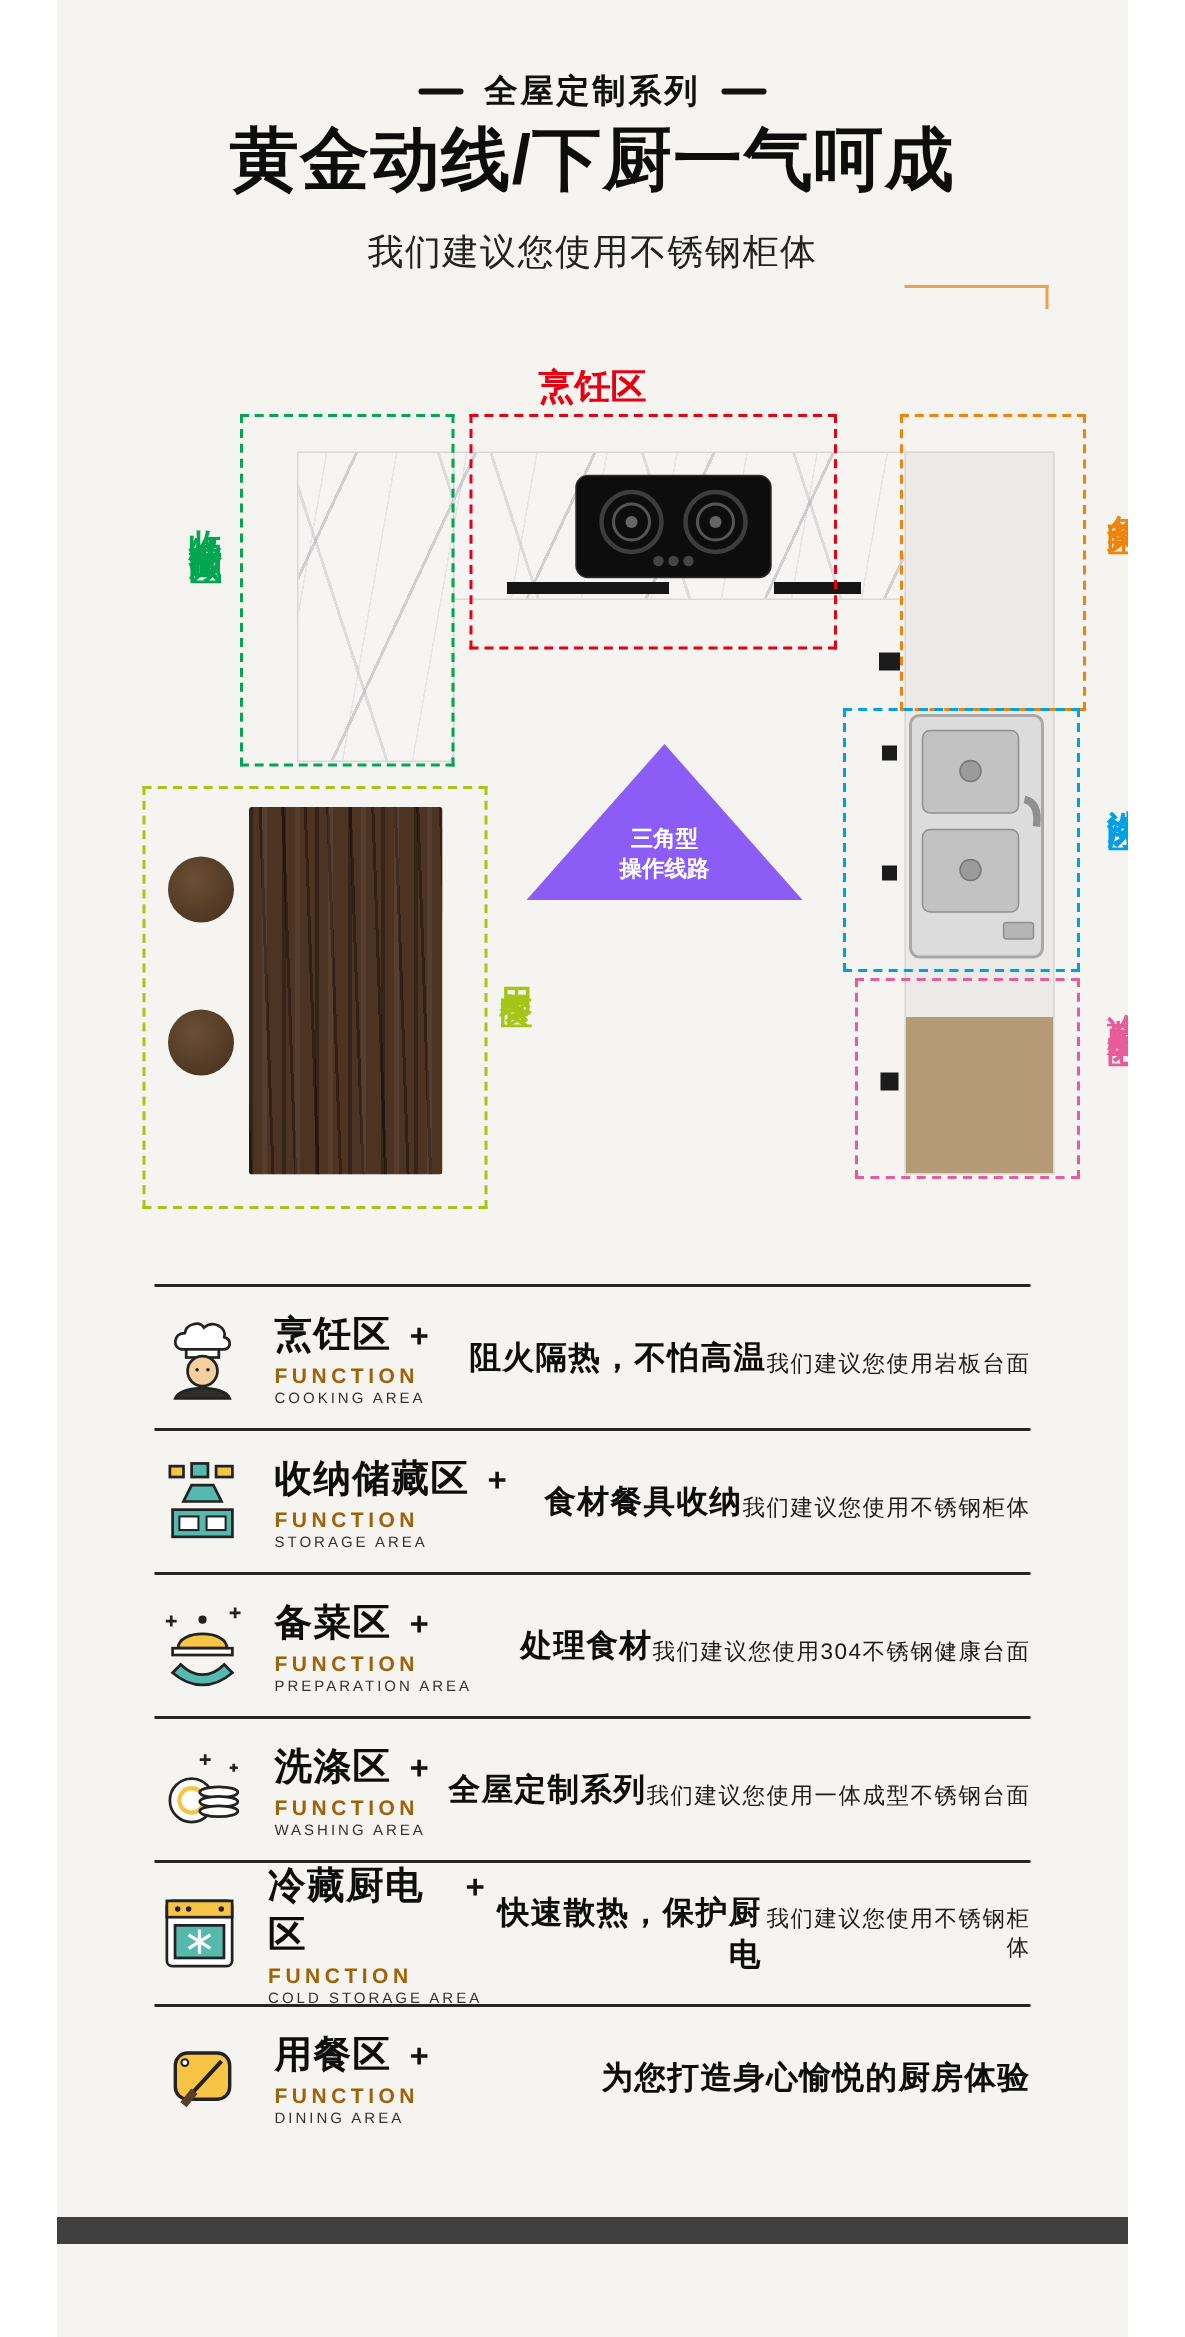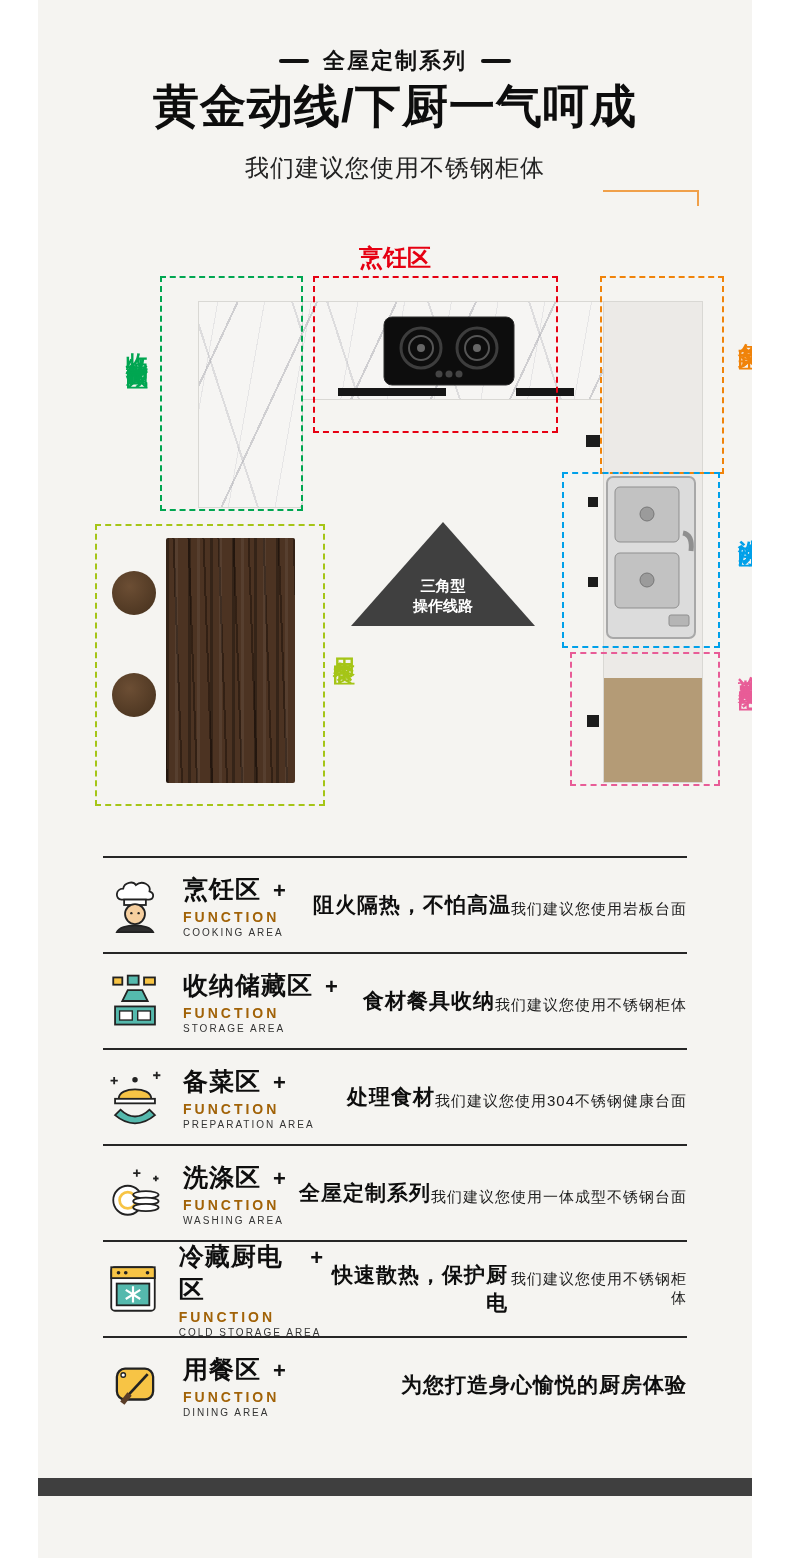--- a/index.html
+++ b/index.html
@@ -82,22 +82,22 @@
     font-size:22px; font-weight:800; letter-spacing:4px; z-index:5; }
   .vl-storage { left:84px;  top:148px; }
   .vl-prep    { left:696px; top:137px; }
   .vl-wash    { left:696px; top:334px; }
   .vl-cold    { left:696px; top:470px; }
   .vl-dining  { left:291px; top:452px; }
 
   .c-red{color:#e60012} .c-green{color:#00a651} .c-orange{color:#f0830a}
   .c-blue{color:#00a0e9} .c-pink{color:#e85c97} .c-lime{color:#a5c517}
 
-  .triangle { position:absolute; left:313px; top:334px; width:184px; height:104px; z-index:5;
-    background:#404040; clip-path:polygon(50% 0, 0 100%, 100% 100%); }
+  .triangle { position:absolute; left:313px; top:308px; width:184px; height:104px; z-index:5;
+    background:#8b5cf6; clip-path:polygon(50% 0, 0 100%, 100% 100%); }
   .triangle-text { position:absolute; left:0; right:0; bottom:10px; text-align:center;
     color:#fff; font-size:15px; font-weight:700; line-height:20px; }
 
   
   .func-list { margin:28px 65px 0; }
   .func-row { display:flex; align-items:center; border-top:2px solid #262626;
     height:96px; padding:8px 0; }
   .icon-box { width:64px; display:flex; justify-content:center; align-items:center; margin-right:16px; }
   .fr-left { display:flex; flex-direction:column; justify-content:center; }
   .fr-title-line { display:flex; align-items:baseline; }

